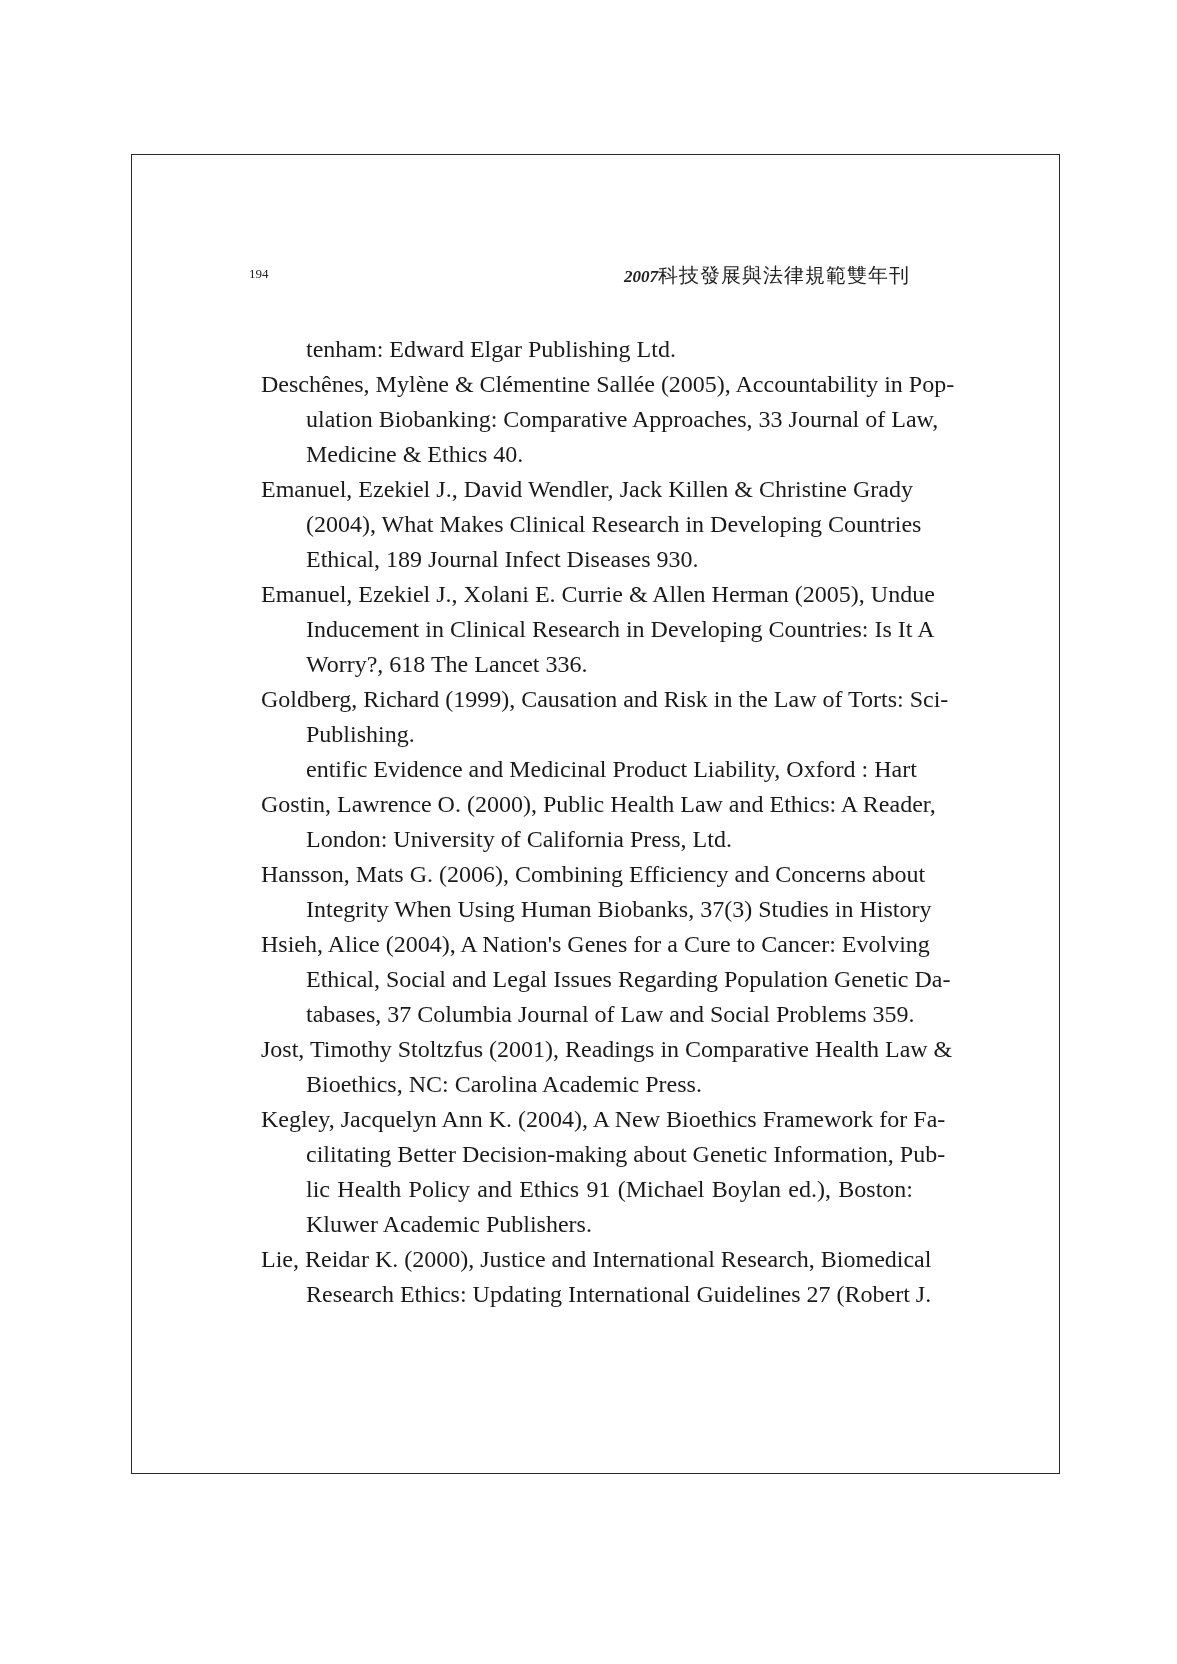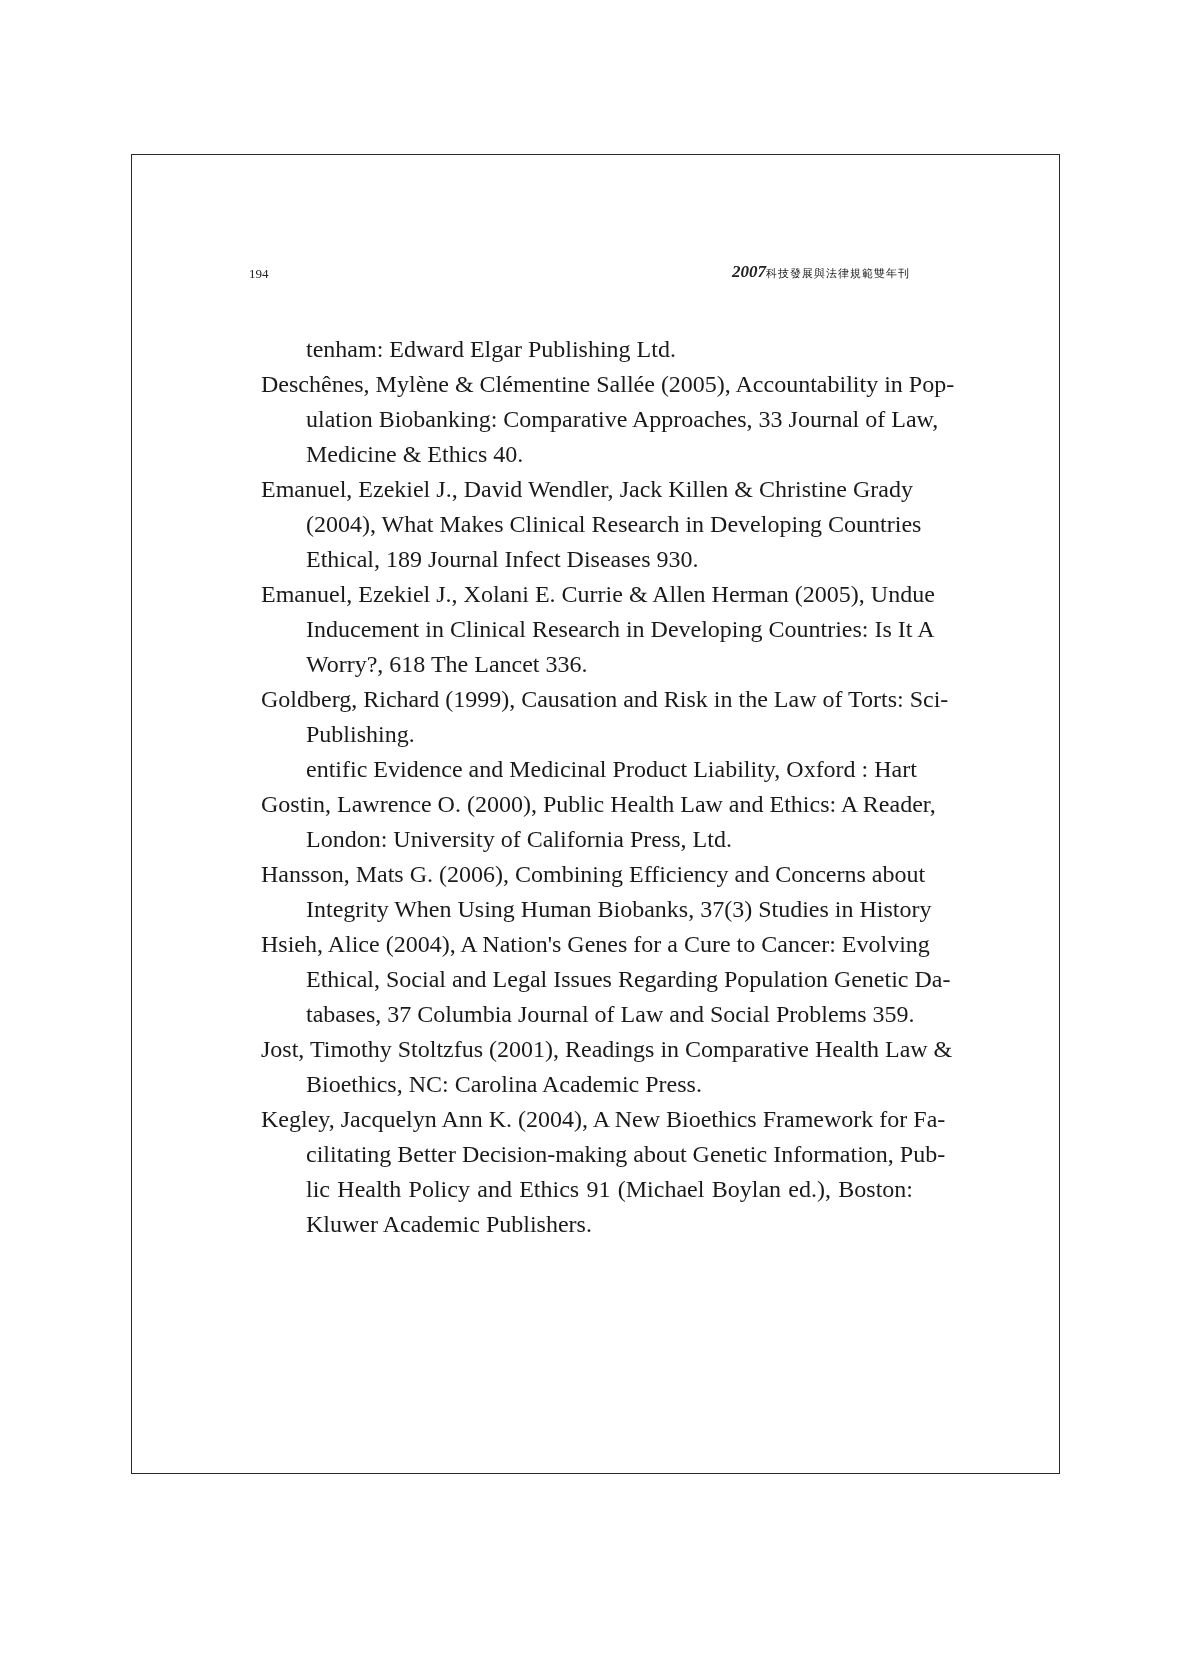--- a/index.html
+++ b/index.html
@@ -49,21 +49,21 @@
     }
     .journal-title .year {
       font-weight: bold;
       font-style: italic;
       font-family: "Liberation Serif", serif;
       margin-left: 28px;
     }
     .journal-title .cjk {
       font-family: Liberation Mono, monospace;
       letter-spacing: 1px;
-      font-size: 11px;
+      font-size: 20px;
     }
     .references {
       position: absolute;
       left: 261px;
       top: 332px;
       width: 652px;
     }
     .ref-line {
       height: 35px;
       line-height: 35px;
@@ -133,13 +133,17 @@
     <div>
       <div class="ref-line first">Jost, Timothy Stoltzfus (2001), Readings in Comparative Health Law &amp;</div>
       <div class="ref-line cont last">Bioethics, NC: Carolina Academic Press.</div>
     </div>
     <div>
       <div class="ref-line first">Kegley, Jacquelyn Ann K. (2004), A New Bioethics Framework for Fa-</div>
       <div class="ref-line cont">cilitating Better Decision-making about Genetic Information, Pub-</div>
       <div class="ref-line cont">lic Health Policy and Ethics 91 (Michael Boylan ed.), Boston:</div>
       <div class="ref-line cont last">Kluwer Academic Publishers.</div>
     </div>
+    <div>
+      <div class="ref-line first">Lie, Reidar K. (2000), Justice and International Research, Biomedical</div>
+      <div class="ref-line cont">Research Ethics: Updating International Guidelines 27 (Robert J.</div>
+    </div>
   </div>
 
 </body></html>

